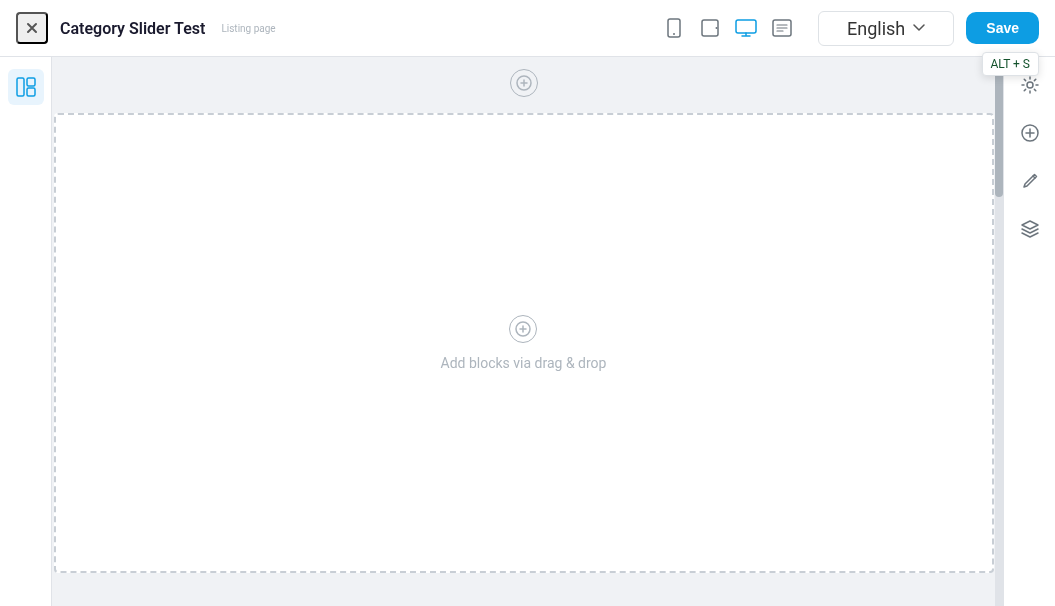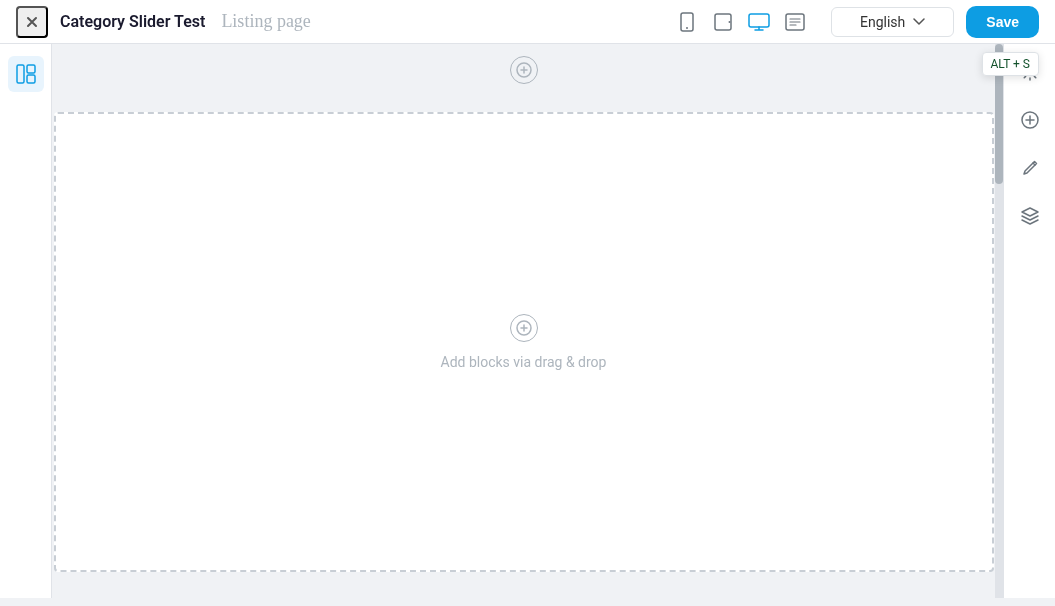--- a/index.html
+++ b/index.html
@@ -4,45 +4,44 @@
   <style>
     * { box-sizing: border-box; margin: 0; padding: 0; }
     body { font-family: -apple-system, BlinkMacSystemFont, 'Segoe UI', Roboto, sans-serif; background: #f0f2f5; width: 1055px; height: 606px; overflow: hidden; }
 
     
     .header {
       display: flex;
       align-items: center;
       background: #fff;
       border-bottom: 1px solid #e0e3e8;
-      height: 44px;
+      height: 57px;
       padding: 0 16px;
       gap: 12px;
       position: relative;
       z-index: 10;
     }
     .header-close-btn {
       width: 32px; height: 32px;
       display: flex; align-items: center; justify-content: center;
       cursor: pointer;
       color: #555;
       font-size: 18px;
       border-radius: 4px;
     }
     .header-title {
       font-size: 16px;
       font-weight: 600;
       color: #1a1a2e;
       white-space: nowrap;
     }
     .header-subtitle {
-      font-size: 18px;
+      font-size: 10px;
       color: #adb5bd;
       margin-left: 4px;
-      font-family: Liberation Serif, serif;
     }
     .header-spacer { flex: 1; }
     .view-icons {
       display: flex;
       align-items: center;
       gap: 4px;
       margin-right: 8px;
     }
     .view-icon {
       width: 32px; height: 32px;
@@ -54,21 +53,21 @@
     .view-icon.active {
       color: #0d9de3;
     }
     .lang-select {
       display: flex;
       align-items: center;
       border: 1px solid #dee2e6;
       border-radius: 6px;
       padding: 6px 28px;
       cursor: pointer;
-      font-size: 14px;
+      font-size: 18px;
       color: #333;
       background: #fff;
       gap: 8px;
       min-width: 120px;
     }
     .lang-select-text { flex: 1; }
     .save-btn {
       background: #0d9de3;
       color: #fff;
       border: none;
@@ -151,27 +150,28 @@
       display: flex; align-items: center; justify-content: center;
       cursor: pointer;
       color: #6c757d;
       background: transparent;
       font-size: 18px;
     }
 
     
     .page-content-wrapper {
       width: 940px;
-      margin: 16px auto;
+      margin: 4px auto;
       background: #fff;
       min-height: 460px;
       border: 2px dashed #c8ced5;
       border-radius: 4px;
       display: flex;
       flex-direction: column;
+      align-items: center;
       justify-content: center;
       position: relative;
     }
 
     .drop-zone-center {
       display: flex;
       flex-direction: column;
       align-items: center;
       gap: 12px;
       color: #adb5bd;

